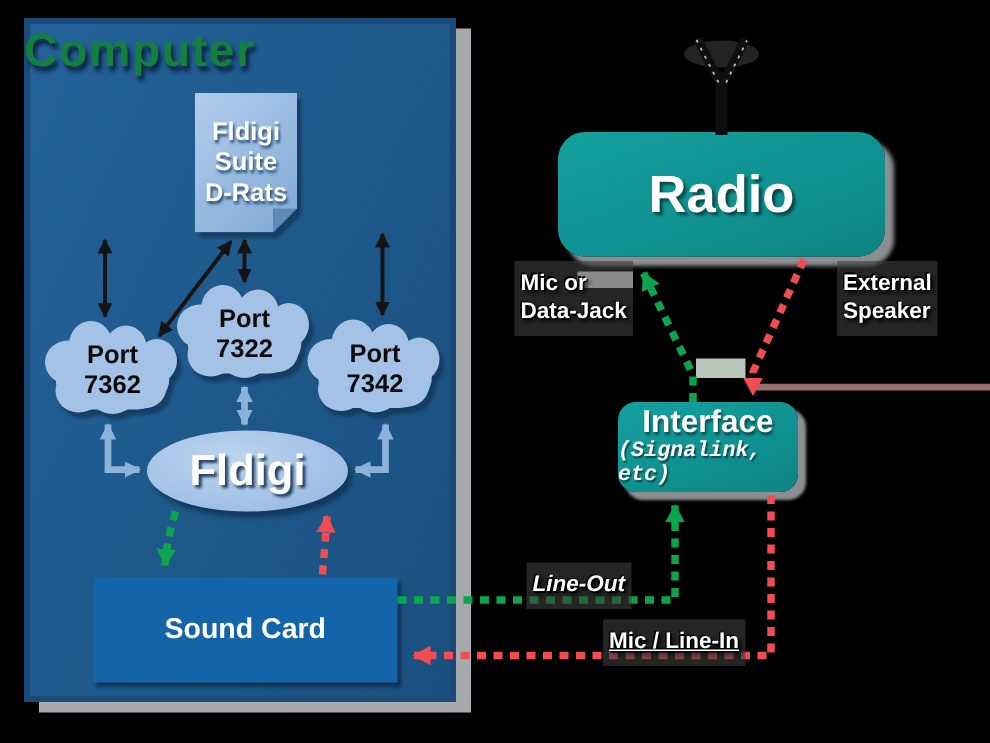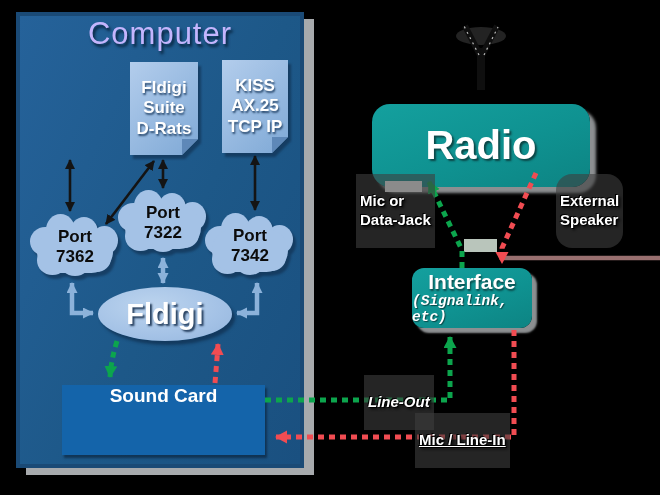--- a/index.html
+++ b/index.html
@@ -5,22 +5,22 @@
   html,body{margin:0;padding:0;background:#000;}
   #stage{position:relative;width:660px;height:495px;background:#000;overflow:hidden;
          font-family:"Liberation Sans",sans-serif;}
   .abs{position:absolute;}
 
   
   #computer-panel{left:16px;top:12px;width:288px;height:456px;
     background:linear-gradient(115deg,#25629a 0%,#1d5888 55%,#1a5080 100%);
     border:4px solid #1a4a76;box-sizing:border-box;
     box-shadow:10px 7px 0 #a7aaad;}
-  #computer-title{left:16px;top:16px;width:288px;text-align:center;color:#c4b5fd;
-    font-size:31px;font-weight:normal;letter-spacing:1px;
+  #computer-title{left:16px;top:16px;width:288px;text-align:left;color:#15803d;
+    font-size:31px;font-weight:bold;letter-spacing:1px;
     text-shadow:2px 3px 3px #07223c;z-index:2;}
 
   
   .docwrap{filter:drop-shadow(3px 4px 1px rgba(15,40,70,.55));z-index:2;}
   .docbox{position:relative;width:100%;height:100%;
     background:linear-gradient(135deg,#b3cdec 0%,#96b9e0 55%,#7fa9d6 100%);
     clip-path:polygon(0 0,100% 0,100% calc(100% - 16px),calc(100% - 16px) 100%,0 100%);
     display:flex;align-items:center;justify-content:center;text-align:center;
     color:#fff;font-weight:bold;font-size:17px;line-height:1.18;white-space:pre-line;
     text-shadow:1px 2px 2px #2a4a6e;}
@@ -44,65 +44,60 @@
 
   
   #fldigi-ellipse{left:98px;top:287px;width:134px;height:54px;border-radius:50%;
     background:radial-gradient(ellipse at 40% 35%,#bcd4ee 0%,#a4c2e6 60%,#94b5dd 100%);
     display:flex;align-items:center;justify-content:center;color:#fff;font-weight:bold;
     font-size:29px;text-shadow:2px 2px 2px rgba(15,40,70,.85);
     box-shadow:3px 4px 3px rgba(10,30,55,.5);z-index:2;}
 
   
   #sound-card{left:62px;top:385px;width:203px;height:70px;background:#1464aa;
-    display:flex;justify-content:center;color:#fff;font-weight:bold;
+    display:flex;align-items:center;justify-content:center;color:#fff;font-weight:bold;
     font-size:19px;box-shadow:2px 3px 2px rgba(8,25,45,.55);z-index:2;}
 
   
   .teal{background:linear-gradient(160deg,#14a09e 0%,#0f9291 55%,#0d8483 100%);
     color:#fff;display:flex;flex-direction:column;align-items:center;justify-content:center;
     box-shadow:6px 6px 3px rgba(148,151,153,.95);z-index:2;}
-  #radio-box{left:372px;top:104px;width:218px;height:83px;border-radius:18px;
-    font-size:40px;font-weight:bold;text-shadow:2px 2px 2px rgba(10,50,50,.8);}
+  #radio-box{left:372px;top:88px;width:218px;height:83px;border-radius:18px;
+    font-size:35px;font-weight:bold;text-shadow:2px 2px 2px rgba(10,50,50,.8);}
   #interface-box{left:412px;top:268px;width:120px;height:60px;border-radius:12px;
     box-shadow:5px 5px 2px rgba(148,151,153,.95);}
   #interface-box .if-main{font-size:21px;font-weight:bold;line-height:1.05;
     text-shadow:1px 2px 2px rgba(10,50,50,.8);}
   #interface-box .if-sub{font-size:14.5px;font-weight:bold;font-style:italic;
     text-shadow:1px 1px 1px rgba(10,50,50,.8);font-family:Liberation Mono, monospace;}
 
   
   .conn-label{color:#fff;font-weight:bold;font-size:15px;line-height:1.25;
-    white-space:pre-line;background:rgba(62,62,62,.6);padding:18px 4px;
-    text-shadow:1px 1px 0 #000,-1px -1px 0 #000,2px 2px 3px #000;z-index:6;margin-left:13px;}
+    white-space:pre-line;background:rgba(62,62,62,.6);padding:6px 4px;
+    text-shadow:1px 1px 0 #000,-1px -1px 0 #000,2px 2px 3px #000;z-index:6;}
   #lbl-mic-data{left:343px;top:174px;}
-  #lbl-ext-speaker{left:543px;top:174px;border-radius:16px;}
+  #lbl-ext-speaker{left:558px;top:174px;}
   #lbl-line-out{left:351px;top:375px;font-style:italic;}
   #lbl-mic-line-in{left:402px;top:413px;text-decoration:underline;}
   #frag-white{left:385px;top:181px;width:37px;height:11px;background:#fff;z-index:5;}
 
   #wire-layer{left:0;top:0;width:660px;height:495px;z-index:4;pointer-events:none;}
 </style>
 </head>
 <body>
 
 <div id="stage">
 
   <div class="abs" id="computer-panel"></div>
   <div class="abs" id="computer-title">Computer</div>
 
   <div class="abs docwrap" id="app-suite">
     <div class="docbox">Fldigi
 Suite
 D-Rats</div>
-  </div>
-  <div class="abs docwrap" id="app-kiss">
-    <div class="docbox">KISS
-AX.25
-TCP IP</div>
   </div>
 
   <div class="abs cloud" id="port-7362">
     <span class="puff" style="left:0;top:20%;width:34%;height:44%"></span>
     <span class="puff" style="left:18%;top:0;width:32%;height:48%"></span>
     <span class="puff" style="left:44%;top:4%;width:32%;height:48%"></span>
     <span class="puff" style="left:68%;top:18%;width:30%;height:44%"></span>
     <span class="puff" style="left:58%;top:46%;width:32%;height:42%"></span>
     <span class="puff" style="left:8%;top:48%;width:34%;height:44%"></span>
     <span class="puff" style="left:32%;top:50%;width:36%;height:44%"></span>

